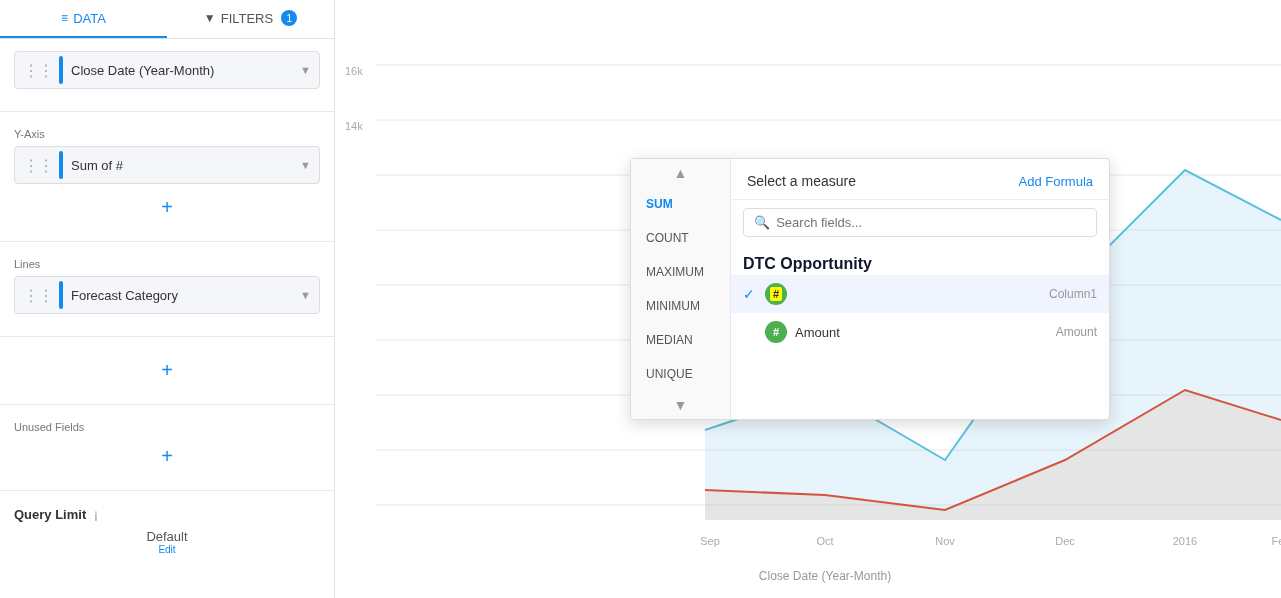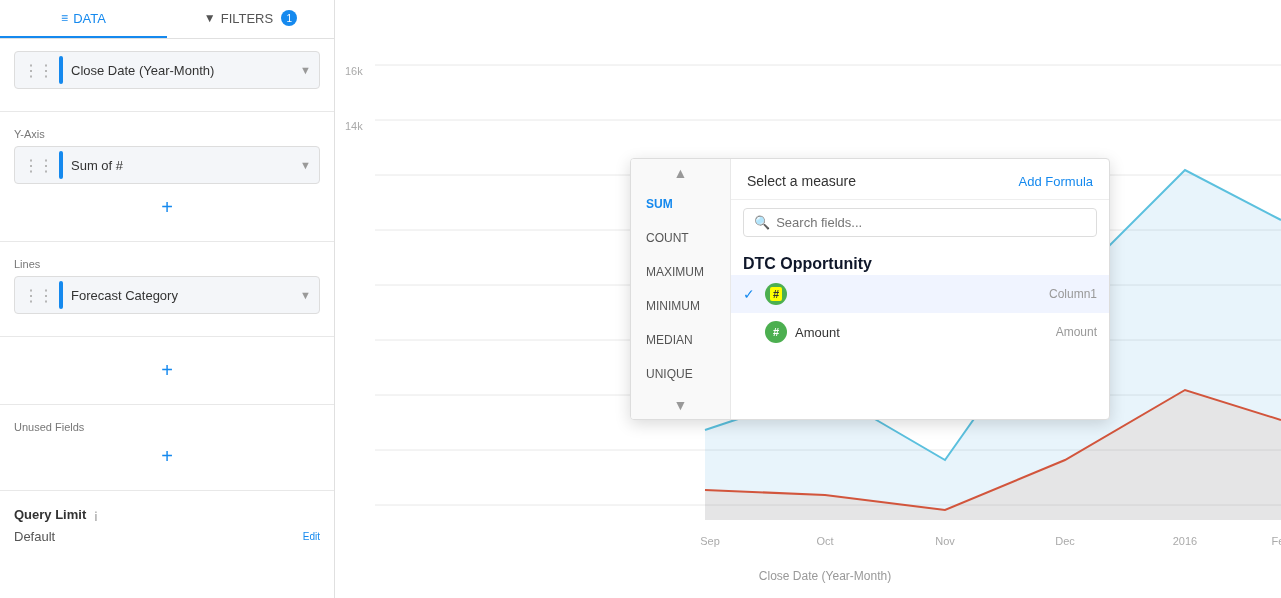--- a/index.html
+++ b/index.html
@@ -25,21 +25,21 @@
     .field-pill-text { flex: 1; font-size: 13px; color: #333; }
     .field-pill-arrow { color: #999; font-size: 11px; }
     .field-pill-dots { color: #aaa; margin-right: 6px; cursor: grab; font-size: 16px; letter-spacing: -1px; }
     
     .add-button { display: flex; align-items: center; justify-content: center; width: 100%; padding: 6px; border: none; background: none; color: #1589ee; cursor: pointer; font-size: 20px; }
     
     .divider { height: 1px; background: #e8e8e8; margin: 4px 0; }
     
     .query-limit-section { padding: 12px 14px; }
     .query-limit-label { font-size: 13px; font-weight: 600; color: #333; }
-    .query-limit-row { display: flex; justify-content: space-between; align-items: center; margin-top: 4px; }
+    .query-limit-row { display: flex; justify-content: space-between; align-items: center; margin-top: 4px; flex-direction: column; }
     .query-limit-value { font-size: 13px; color: #555; }
     .edit-link { color: #1589ee; cursor: pointer; text-decoration: none; font-size: 10px; }
     .info-icon { color: #999; font-size: 13px; cursor: pointer; margin-left: 4px; }
     
     
     .main-area { flex: 1; background: #fff; position: relative; overflow: hidden; }
     
     .chart-svg { width: 100%; height: 100%; }
     
     .dropdown-panel { position: absolute; top: 158px; left: 295px; width: 480px; background: #fff; border: 1px solid #ddd; border-radius: 4px; box-shadow: 0 4px 16px rgba(0,0,0,0.15); z-index: 200; pointer-events: all; display: flex; overflow: hidden; }

